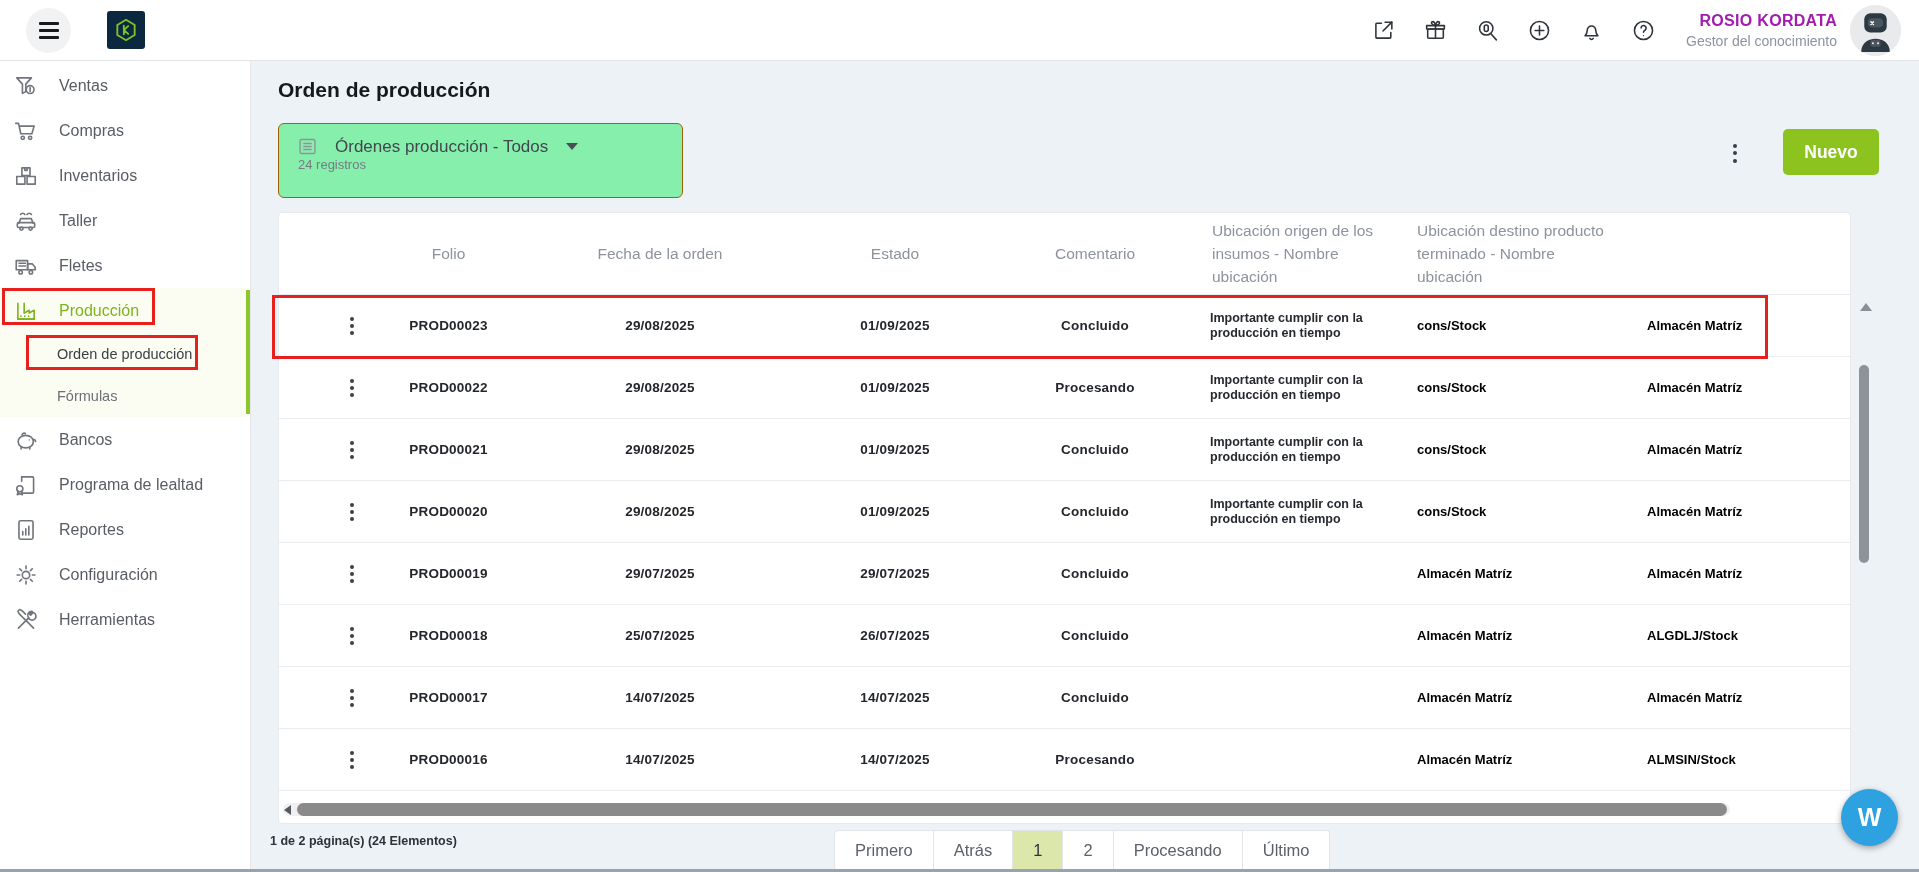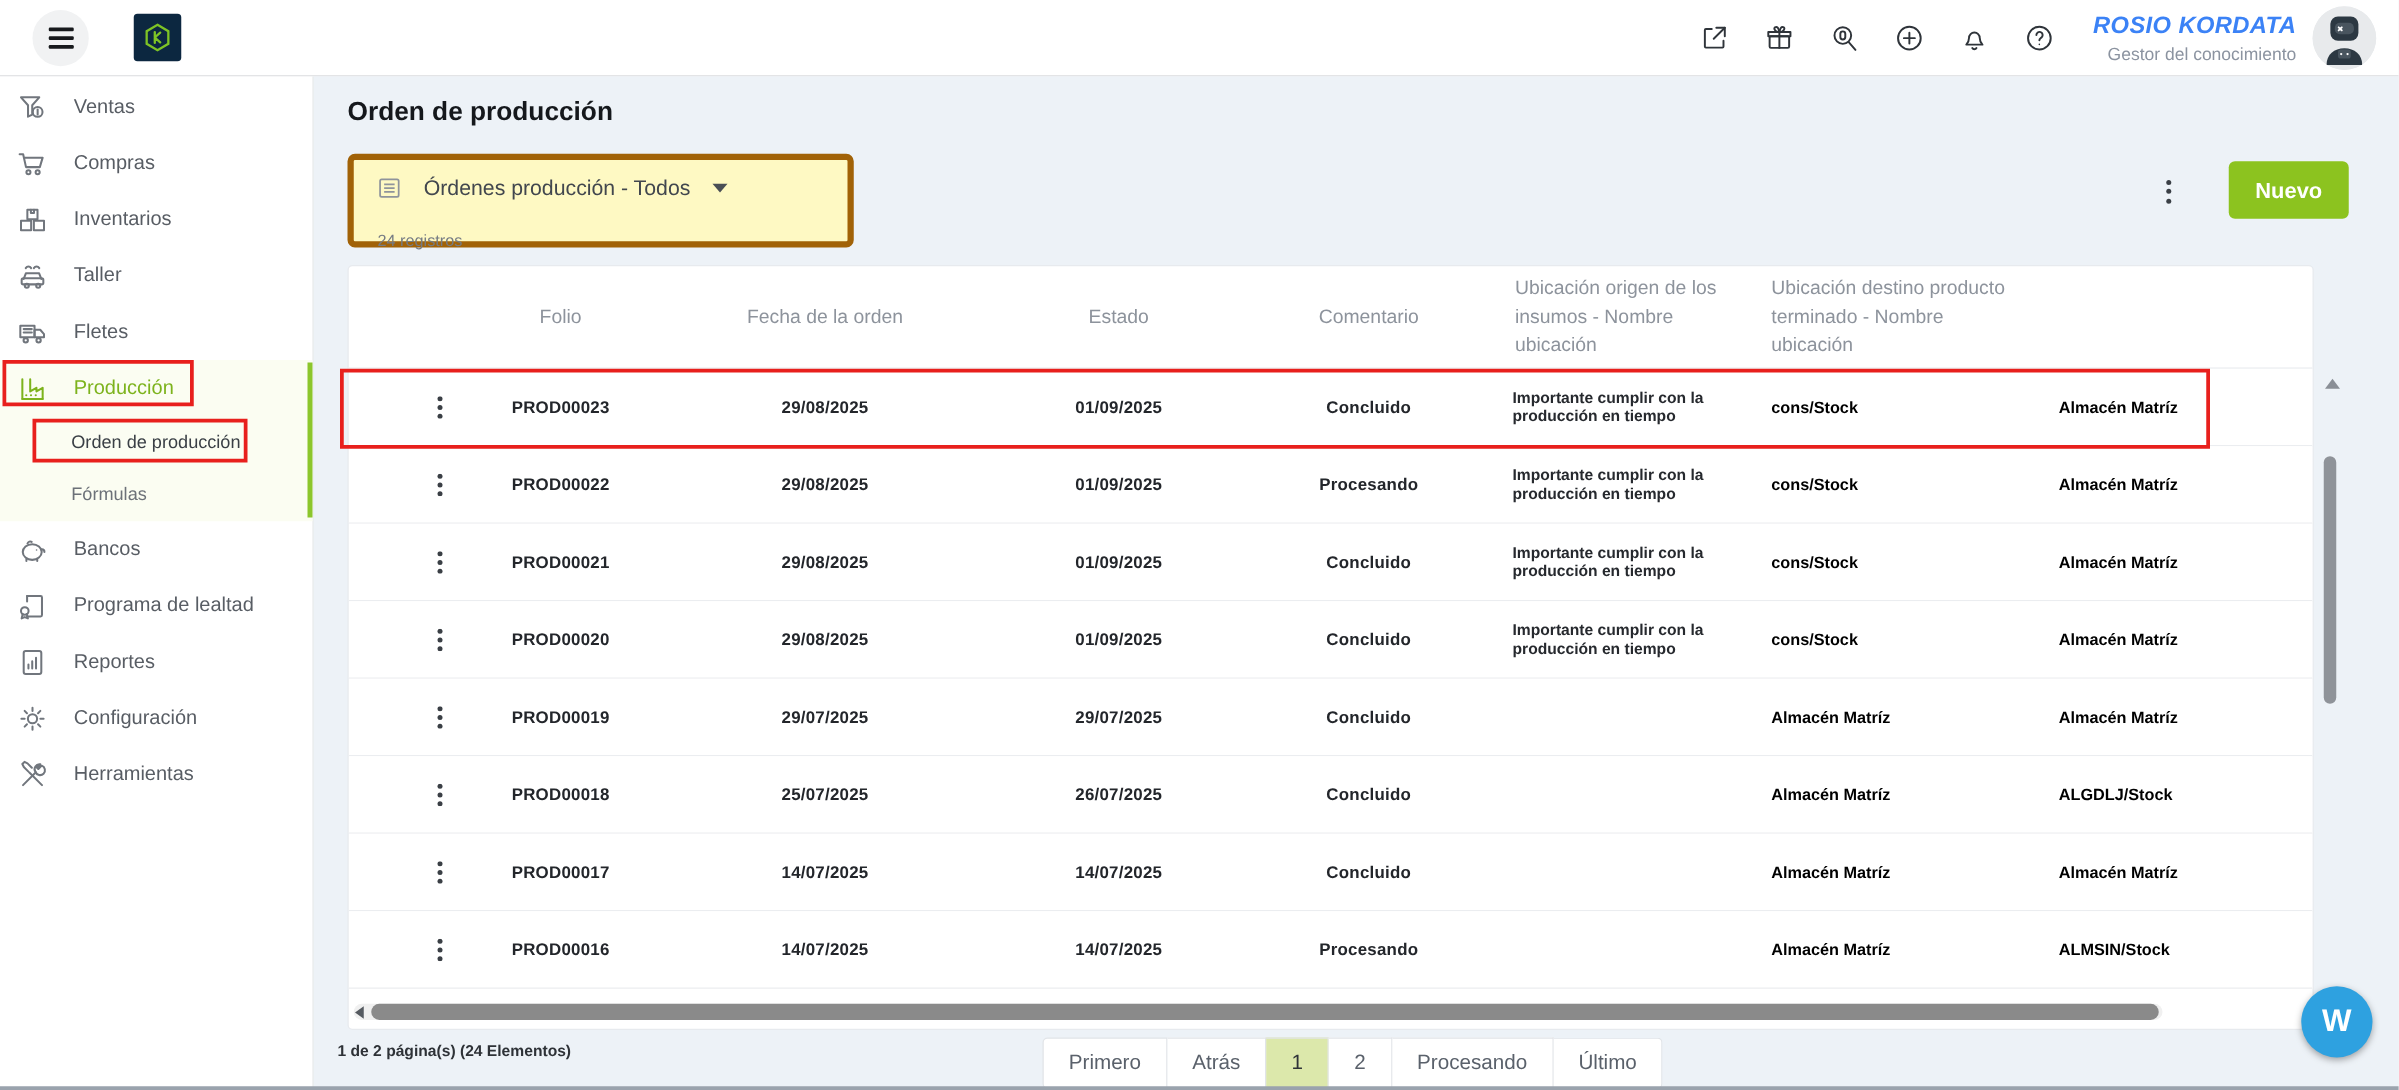--- a/index.html
+++ b/index.html
@@ -11,21 +11,21 @@
             border-bottom:1px solid #e3e4e6; display:flex; align-items:center; z-index:6; }
   .hamburger { width:45px; height:45px; border-radius:50%; background:#f1f2f3; margin-left:26px;
                display:flex; flex-direction:column; justify-content:center; align-items:center; gap:4px; cursor:pointer; }
   .hamburger span { width:20px; height:3px; background:#17191c; border-radius:1px; }
   .logo { width:38px; height:38px; background:#0c2740; border-radius:3px; margin-left:36px;
           display:grid; place-items:center; }
   .top-icons { margin-left:auto; display:flex; align-items:center; gap:27px; color:#2f343a; }
   .top-icons svg { width:25px; height:25px; stroke:currentColor; fill:none; stroke-width:1.5;
                    stroke-linecap:round; stroke-linejoin:round; cursor:pointer; }
   .user-block { text-align:right; margin-left:30px; }
-  .user-name { font-size:19px; font-weight:700; color:#3b82f6; letter-spacing:.3px;font-style:italic; }
+  .user-name { font-size:16px; font-weight:700; color:#a21caf; letter-spacing:.3px; }
   .user-role { font-size:14px; color:#8b93a0; margin-top:3px; }
   .avatar { width:51px; height:51px; border-radius:50%; background:#e8eaec; overflow:hidden;
             margin:0 18px 0 13px; flex:0 0 auto; cursor:pointer; }
 
   
   .sidebar { position:absolute; top:61px; left:0; width:251px; height:811px; background:#fff;
              border-right:1px solid #e4e6e8; padding-top:2px; }
   .s-item { height:45px; display:flex; align-items:center; gap:20px; padding-left:13px;
             color:#585d64; font-size:16px; cursor:pointer; }
   .s-item svg { width:26px; height:26px; stroke:#71767d; fill:none; stroke-width:1.5;
@@ -35,28 +35,28 @@
   .s-group { background:#fbfdf2; position:relative; }
   .s-group::after { content:""; position:absolute; top:2px; right:0; width:4px; height:96%; background:#8cc62c; }
   .s-sub { height:42px; display:flex; align-items:center; padding-left:57px; font-size:14.5px;
            color:#6c7178; cursor:pointer; }
   .s-sub.selected { color:#3a3f45; }
 
   
   .main { position:absolute; left:251px; top:61px; width:1668px; height:811px; background:#edf2f7; }
   .page-title { position:absolute; left:27px; top:17px; font-size:21px; font-weight:700; color:#15181c; }
 
-  .filter-card { position:absolute; left:27px; top:62px; width:405px; height:75px; background:#fef9c3;
-                 border:5px solid #a16207; border-radius:6px; padding:12px 18px 10px 18px; cursor:pointer; }
+  .filter-card { position:absolute; left:27px; top:62px; width:405px; height:75px; background:#86efac;
+                 border:1px solid #a16207; border-radius:6px; padding:12px 18px 10px 18px; cursor:pointer; }
   .filter-row { display:flex; align-items:center; }
   .filter-row svg { width:21px; height:21px; stroke:#8f949b; fill:none; stroke-width:1.6; }
   .filter-label { font-size:17px; color:#42474e; margin-left:17px; }
   .caret { width:0; height:0; border-left:6px solid transparent; border-right:6px solid transparent;
            border-top:7px solid #4a4f55; margin-left:18px; }
-  .filter-records { font-size:13px; color:#757b83; margin-top:24px; margin-left:1px; }
+  .filter-records { font-size:13px; color:#757b83; margin-top:0; margin-left:1px; }
 
   .kebab-btn { position:absolute; left:1466px; top:74px; width:36px; height:36px; display:flex;
                flex-direction:column; align-items:center; justify-content:center; gap:3.5px; cursor:pointer; }
   .kebab-btn i, .kebab i { width:4px; height:4px; border-radius:50%; background:#3a3f45; display:block; }
   .new-btn { position:absolute; left:1532px; top:68px; width:96px; height:46px; background:#8cc31f;
              color:#fff; font-family:"Liberation Sans",sans-serif; font-size:17.5px; font-weight:700;
              border:none; border-radius:5px; cursor:pointer; }
 
   
   .table-card { position:absolute; left:27px; top:151px; width:1573px; height:612px; background:#fff;

